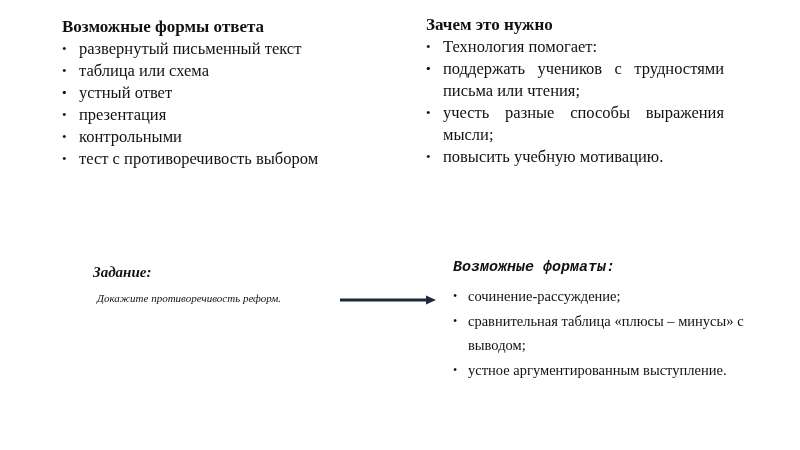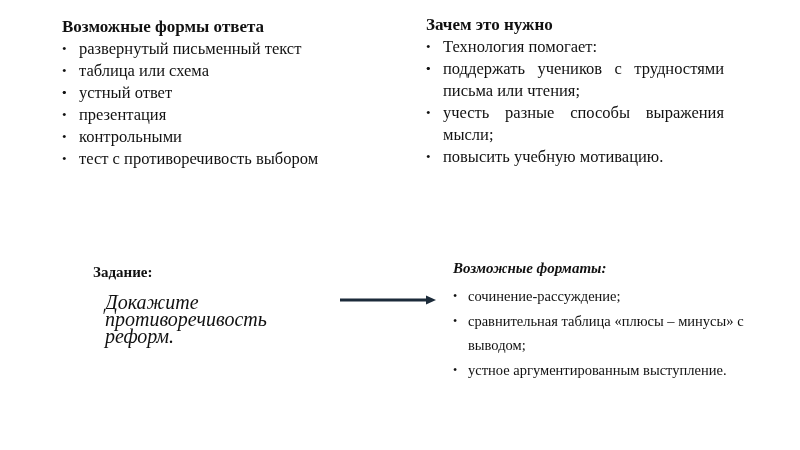--- a/index.html
+++ b/index.html
@@ -12,27 +12,27 @@
     ul { list-style: none; margin: 0; padding: 0; }
     li { position: relative; padding-left: 17px; font-size: 16.5px; line-height: 22px; }
     li .bullet { position: absolute; left: 0; top: 0; font-size: 13px; }
     
     #forms { left: 62px; top: 16px; width: 330px; }
     
     #why { left: 426px; top: 14px; width: 298px; }
     #why li { text-align: justify; text-align-last: left; }
     
     #task { left: 93px; top: 262px; width: 240px; }
-    #task .task-title { font-weight: bold; font-size: 15px; line-height: 20px; margin: 0 0 8px 0; }
-    #task .task-text { font-style: italic; font-size: 20px; line-height: 17px; margin: 12px; }
+    #task .task-title { font-style: italic; font-weight: bold; font-size: 15px; line-height: 20px; margin: 0 0 8px 0; }
+    #task .task-text { font-style: italic; font-size: 11px; line-height: 17px; margin: 4px; }
     
     #arrow { left: 340px; top: 292px; width: 96px; height: 12px; }
     
     #formats { left: 453px; top: 258px; width: 320px; }
-    #formats .fmt-title { font-style: italic; font-weight: bold; font-size: 15px; line-height: 20px; margin: 0 0 6px 0; }
+    #formats .fmt-title { font-style: italic; font-weight: bold; font-size: 15px; line-height: 20px; margin: 0 0 6px 0; font-family: Liberation Mono, monospace; }
     #formats li { font-size: 14.5px; line-height: 24.5px; padding-left: 15px; }
     #formats li .bullet { font-size: 12px; }
   </style>
 </head>
 <body>
 
 <div class="block" id="forms">
   <p class="title">Возможные формы ответа</p>
   <ul>
     <li><span class="bullet">•</span><span>развернутый письменный текст</span></li>

